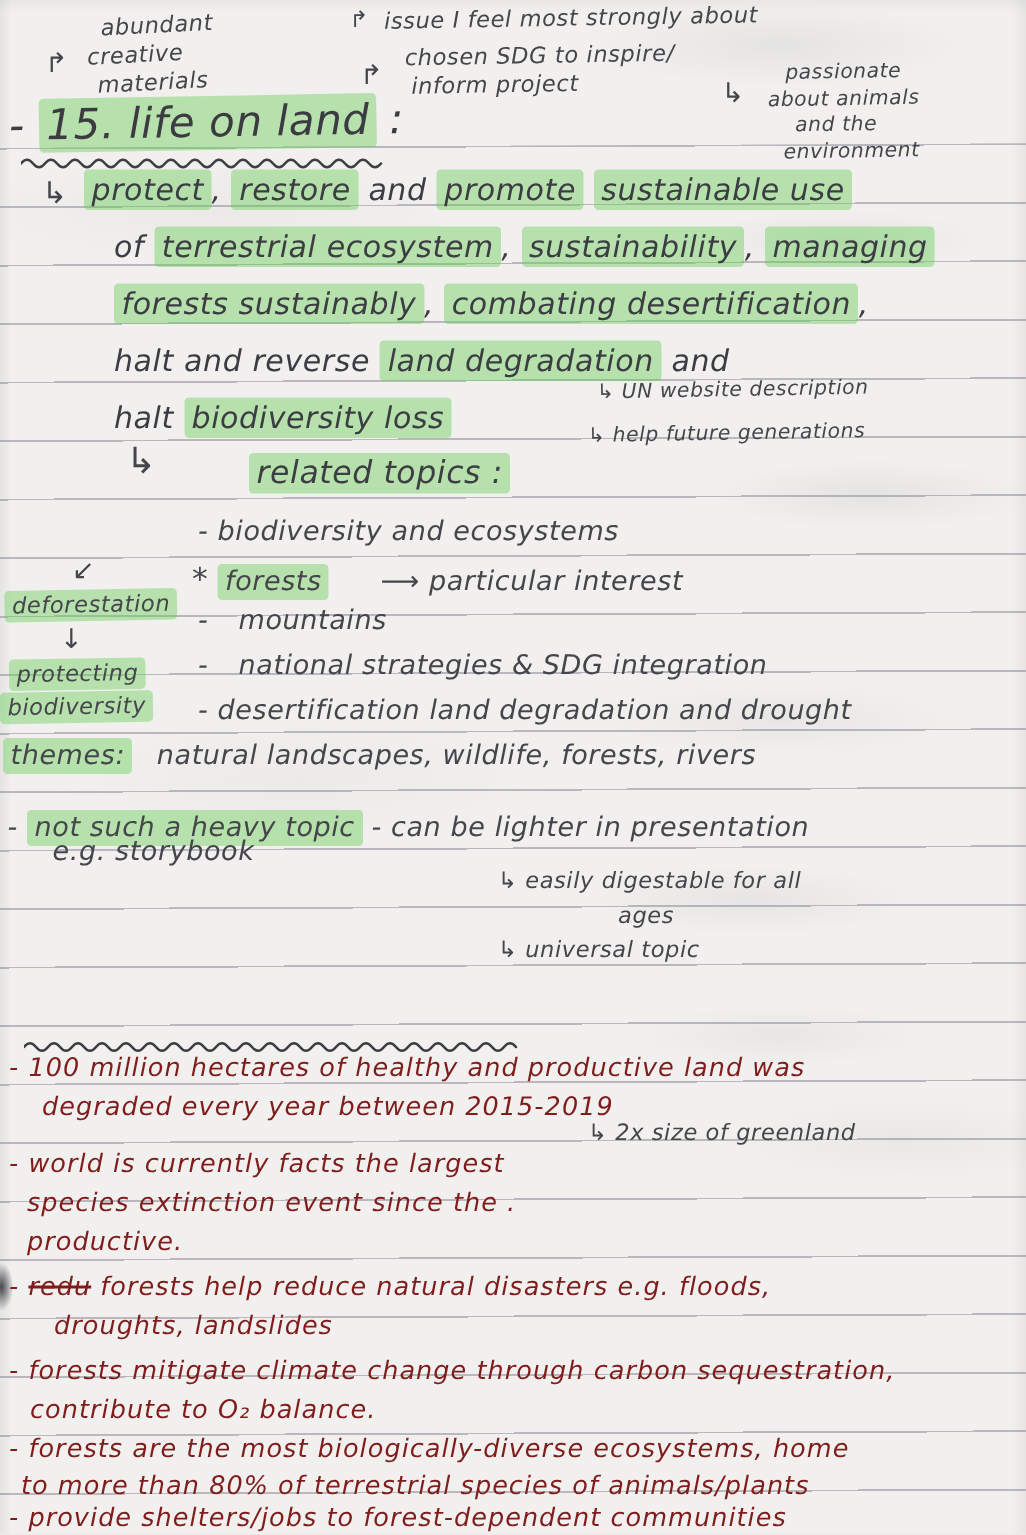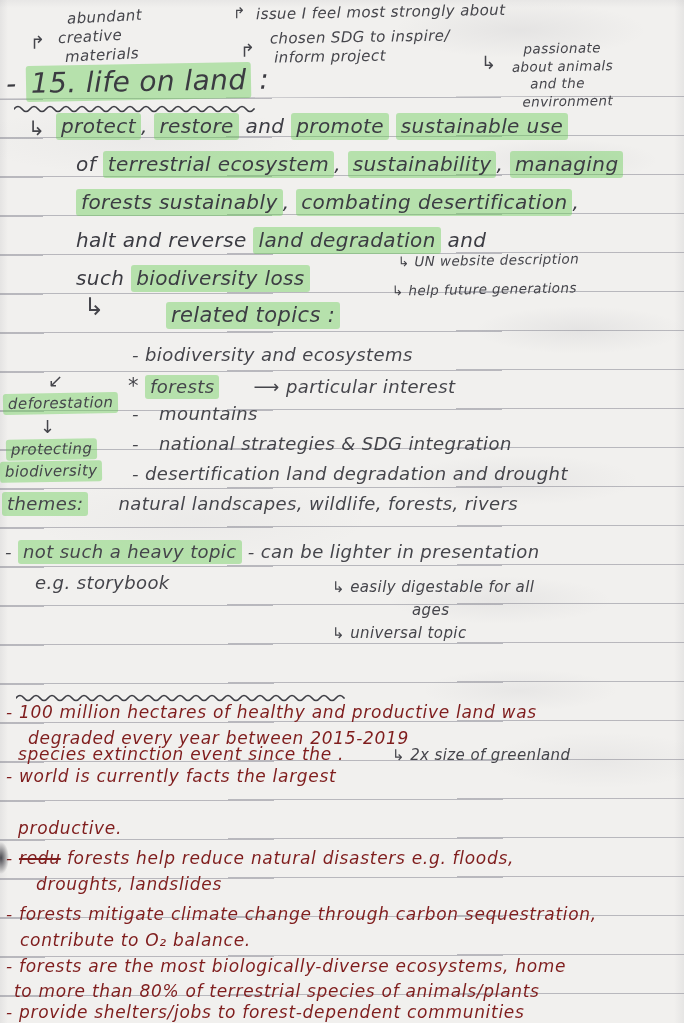--- a/index.html
+++ b/index.html
@@ -82,58 +82,58 @@
   <div class="t title rn1" style="left:6px;top:64px;"><span>-</span> <span class="hl">15. life on land</span><span style="margin-left:8px;">:</span></div>
   <svg class="wavy" width="244" height="12" style="left:14px;top:103px;">
       <path d="M0 6 Q4 1 8 6 T16 6 T24 6 T32 6 T40 6 T48 6 T56 6 T64 6 T72 6 T80 6 T88 6 T96 6 T104 6 T112 6 T120 6 T128 6 T136 6 T144 6 T152 6 T160 6 T168 6 T176 6 T184 6 T192 6 T200 6 T208 6 T216 6 T224 6 T232 6 T240 6"></path>
     </svg>
 
   <span class="t arrow fs-lg" style="left:28px;top:116px;">↳</span>
   <div class="t fs-lg ink-dark" style="left:56px;top:114px;"><span class="hl">protect</span><span>, </span><span class="hl">restore</span><span> and </span><span class="hl">promote</span> <span class="hl">sustainable use</span></div>
   <div class="t fs-lg ink-dark" style="left:76px;top:152px;"><span>of </span><span class="hl">terrestrial ecosystem</span><span>, </span><span class="hl">sustainability</span><span>, </span><span class="hl">managing</span></div>
   <div class="t fs-lg ink-dark" style="left:76px;top:190px;"><span class="hl">forests sustainably</span><span>, </span><span class="hl">combating desertification</span><span>,</span></div>
   <div class="t fs-lg ink-dark" style="left:76px;top:228px;"><span>halt and reverse </span><span class="hl">land degradation</span><span> and</span></div>
-  <div class="t fs-lg ink-dark" style="left:76px;top:266px;"><span>such </span><span class="hl">biodiversity loss</span></div>
+  <div class="t fs-lg ink-dark" style="left:76px;top:266px;"><span>halt </span><span class="hl">biodiversity loss</span></div>
 
   <div class="t fs-xs rn1" style="left:398px;top:252px;"><span class="arrow">↳</span> <span>UN website description</span></div>
   <div class="t fs-xs rn1" style="left:392px;top:281px;"><span class="arrow">↳</span> <span>help future generations</span></div>
 
   <span class="t arrow" style="left:84px;top:292px;font-size:24px;">↳</span>
   <div class="t h2" style="left:122px;top:302px;padding-left:44px;"><span class="hl">related topics :</span></div>
 
   <div class="t fs-md" style="left:132px;top:344px;"><span>-</span> <span>biodiversity and ecosystems</span></div>
   <div class="t fs-md" style="left:128px;top:373px;"><span style="font-size:21px;">*</span> <span class="hl">forests</span> <span class="arrow" style="margin-left:28px;">⟶</span> <span>particular interest</span></div>
   <div class="t fs-md" style="left:132px;top:403px;"><span>-</span> <span style="margin-left:14px;">mountains</span></div>
   <div class="t fs-md" style="left:132px;top:433px;"><span>-</span> <span style="margin-left:14px;">national strategies &amp; SDG integration</span></div>
   <div class="t fs-md" style="left:132px;top:463px;"><span>-</span> <span>desertification land degradation and drought</span></div>
 
   <span class="t arrow fs-md" style="left:48px;top:370px;">↙</span>
   <div class="t fs-sm rn1" style="left:3px;top:394px;"><span class="hl">deforestation</span></div>
   <span class="t arrow fs-md" style="left:40px;top:416px;">↓</span>
   <div class="t fs-sm rn1" style="left:6px;top:440px;"><span class="hl">protecting</span></div>
   <div class="t fs-sm rn1" style="left:0px;top:462px;"><span class="hl">biodiversity</span></div>
 
-  <div class="t fs-md" style="left:2px;top:493px;"><span class="hl">themes:</span> <span style="margin-left:24px;">natural landscapes, wildlife, forests, rivers</span></div>
+  <div class="t fs-md" style="left:2px;top:493px;"><span class="hl">themes:</span> <span style="margin-left:10px;">natural landscapes, wildlife, forests, rivers</span></div>
 
   <div class="t fs-md" style="left:5px;top:541px;"><span>-</span> <span class="hl">not such a heavy topic</span> <span>- can be lighter in presentation</span></div>
-  <div class="t fs-md" style="left:35px;top:572px;">e.g. storybook</div>
+  <div class="t fs-md" style="left:35px;top:557px;">e.g. storybook</div>
   <div class="t fs-sm" style="left:332px;top:578px;"><span class="arrow">↳</span> <span>easily digestable for all</span></div>
   <div class="t fs-sm" style="left:412px;top:601px;">ages</div>
   <div class="t fs-sm" style="left:332px;top:624px;"><span class="arrow">↳</span> <span>universal topic</span></div>
 
   <svg class="wavy" width="330" height="12" style="left:16px;top:692px;">
       <path d="M0 6 Q4 1 8 6 T16 6 T24 6 T32 6 T40 6 T48 6 T56 6 T64 6 T72 6 T80 6 T88 6 T96 6 T104 6 T112 6 T120 6 T128 6 T136 6 T144 6 T152 6 T160 6 T168 6 T176 6 T184 6 T192 6 T200 6 T208 6 T216 6 T224 6 T232 6 T240 6 T248 6 T256 6 T264 6 T272 6 T280 6 T288 6 T296 6 T304 6 T312 6 T320 6 T328 6"></path>
     </svg>
 
   <div class="t fs-facts" style="left:6px;top:702px;"><span>-</span> <span>100 million hectares of healthy and productive land was</span></div>
   <div class="t fs-facts" style="left:28px;top:728px;">degraded every year between 2015-2019</div>
   <div class="t fs-sm" style="left:392px;top:746px;"><span class="arrow">↳</span> <span>2x size of greenland</span></div>
 
   <div class="t fs-facts" style="left:6px;top:766px;"><span>-</span> <span>world is currently facts the largest</span></div>
-  <div class="t fs-facts" style="left:18px;top:744px;">species extinction event since the .</div>
+  <div class="t fs-facts" style="left:18px;top:792px;">species extinction event since the .</div>
   <div class="t fs-facts" style="left:18px;top:818px;">productive.</div>
 
   <div class="t fs-facts" style="left:6px;top:848px;"><span>-</span> <span class="struck">redu</span><span> forests help reduce natural disasters e.g. floods,</span></div>
   <div class="t fs-facts" style="left:36px;top:874px;">droughts, landslides</div>
 
   <div class="t fs-facts" style="left:6px;top:904px;"><span>-</span> <span>forests mitigate climate change through carbon sequestration,</span></div>
   <div class="t fs-facts" style="left:20px;top:930px;">contribute to O₂ balance.</div>
 
   <div class="t fs-facts" style="left:6px;top:956px;"><span>-</span> <span>forests are the most biologically-diverse ecosystems, home</span></div>
   <div class="t fs-facts" style="left:14px;top:981px;">to more than 80% of terrestrial species of animals/plants</div>

